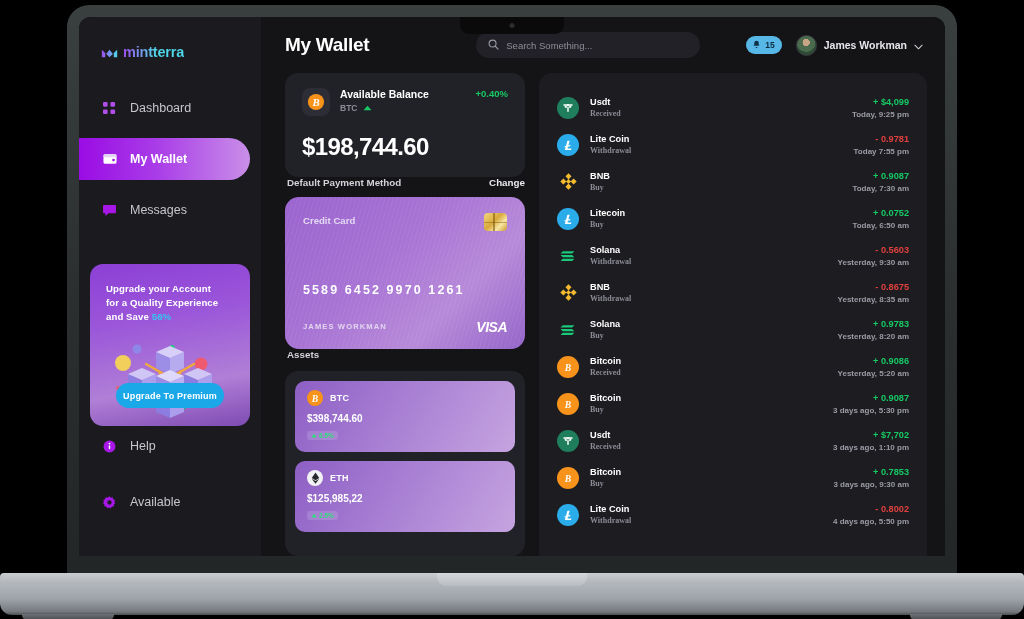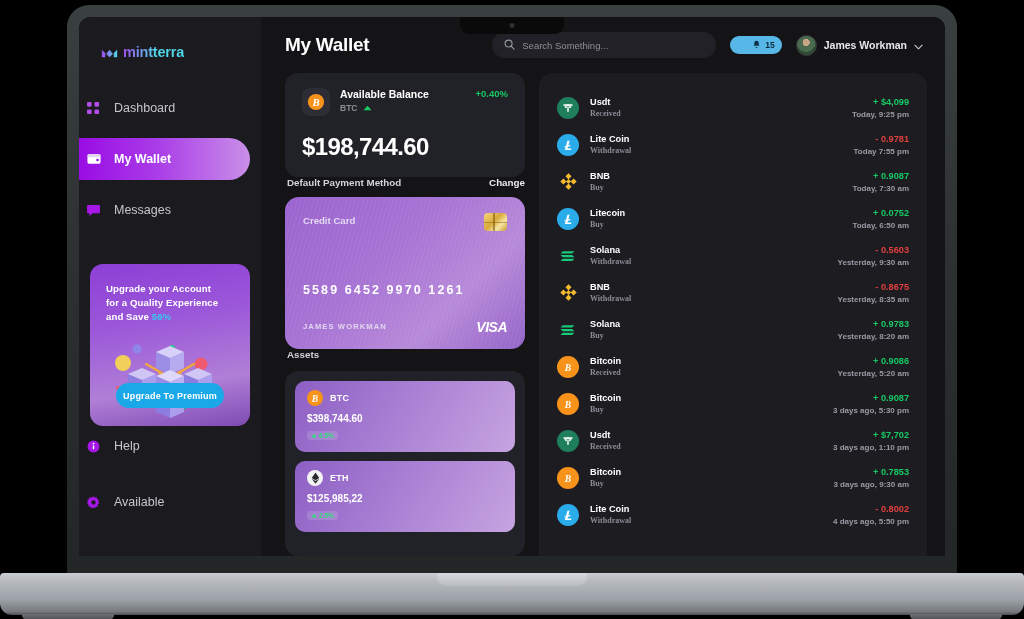--- a/index.html
+++ b/index.html
@@ -66,21 +66,21 @@
   .logo-row { display:flex; align-items:center; gap:5px; padding: 5px 0 0 22px; }
   .logo-mark { width: 17px; height: 13px; flex: 0 0 17px; }
   .logo-text {
     font-size: 14.5px; font-weight: 700; letter-spacing: -0.2px;
     background: linear-gradient(90deg,#a04ef0 0%,#4ed8ea 55%);
     -webkit-background-clip: text; background-clip: text; color: transparent;
   }
   .nav { margin-top: 28px; display: flex; flex-direction: column; }
   .nav-item {
     display: flex; align-items: center; gap: 13px;
-    height: 40px; padding-left: 7px; margin: 0 0 10px 0;
+    height: 40px; padding-left: 23px; margin: 0 0 10px 0;
     color: #c6c6cc; font-size: 12.5px; cursor: pointer;
   }
   .nav-item .ic { width: 15px; height: 15px; flex: 0 0 15px; display:flex; align-items:center; justify-content:center; }
   .nav-item.active {
     background: linear-gradient(90deg,#9a0ce4 0%,#a93ce8 45%,#c98fe8 100%);
     color: #fff; border-radius: 0 22px 22px 0;
     margin-right: 11px; height: 42px; font-weight: 600;
   }
   .nav-item.active .ic svg { fill: #fff; }
 
@@ -115,22 +115,22 @@
     border-radius: 14px; display: flex; align-items: center; gap: 7px;
     padding: 0 12px; cursor: text;
   }
   .search input {
     background: transparent; border: none; outline: none; color: #cfd0d6;
     font-size: 9.5px; width: 100%; font-family: "Liberation Sans", sans-serif;
   }
   .search input::placeholder { color: #8d8e97; }
   .notif {
     height: 18px; background: #57b8e8; border-radius: 10px; color: #0d2b3d;
-    display: flex; align-items: center; gap: 4px; padding: 0 7px 0 22px;
-    font-size: 8.5px; font-weight: 700; cursor: pointer;
+    display: flex; align-items: center; gap: 4px; padding: 0 7px 0 6px;
+    font-size: 8.5px; font-weight: 700; cursor: pointer; margin-left: 32px;
   }
   .user { display: flex; align-items: center; gap: 7px; cursor: pointer; }
   .avatar {
     width: 21px; height: 21px; border-radius: 50%; flex: 0 0 21px;
     background: radial-gradient(circle at 48% 34%, #c9a587 0 22%, #4a6b4e 23% 58%, #2e4a34 59% 100%);
     border: 1.5px solid #3a3a42;
   }
   .user-name { font-size: 10.5px; color: #e6e6ec; font-weight: 600; }
 
   .content { flex: 1; display: flex; gap: 14px; padding: 0 18px 0 24px; min-height: 0; }

